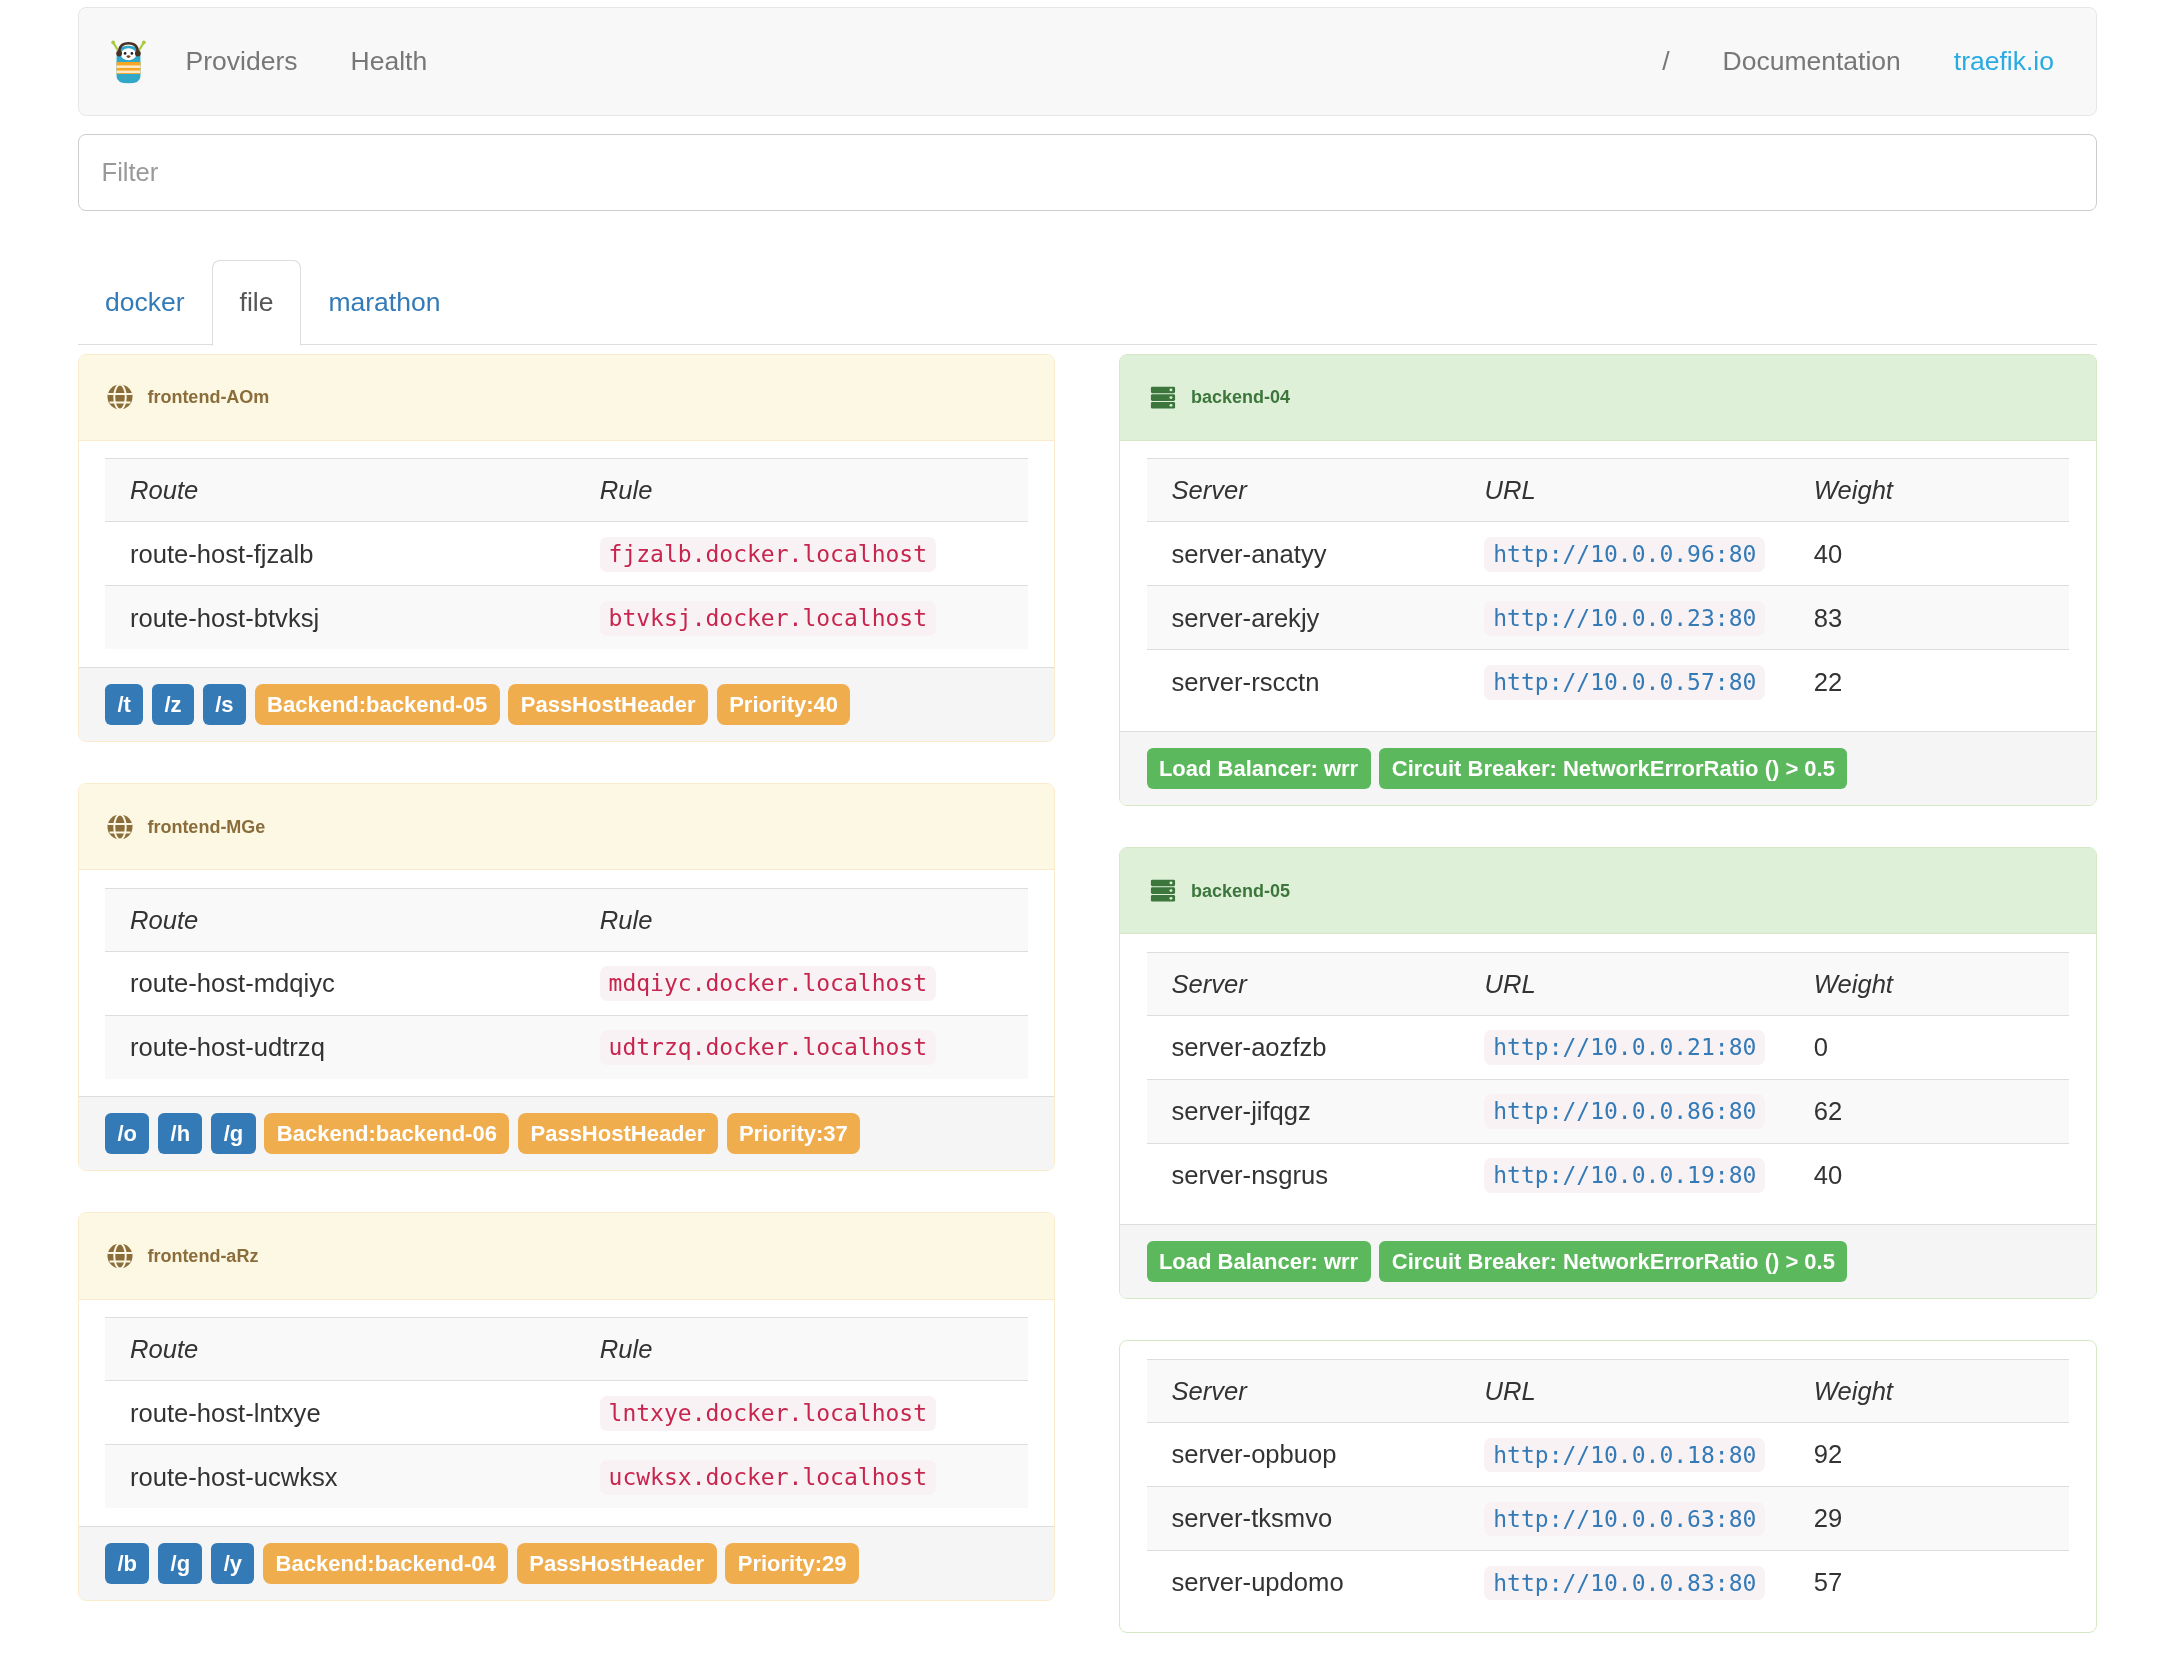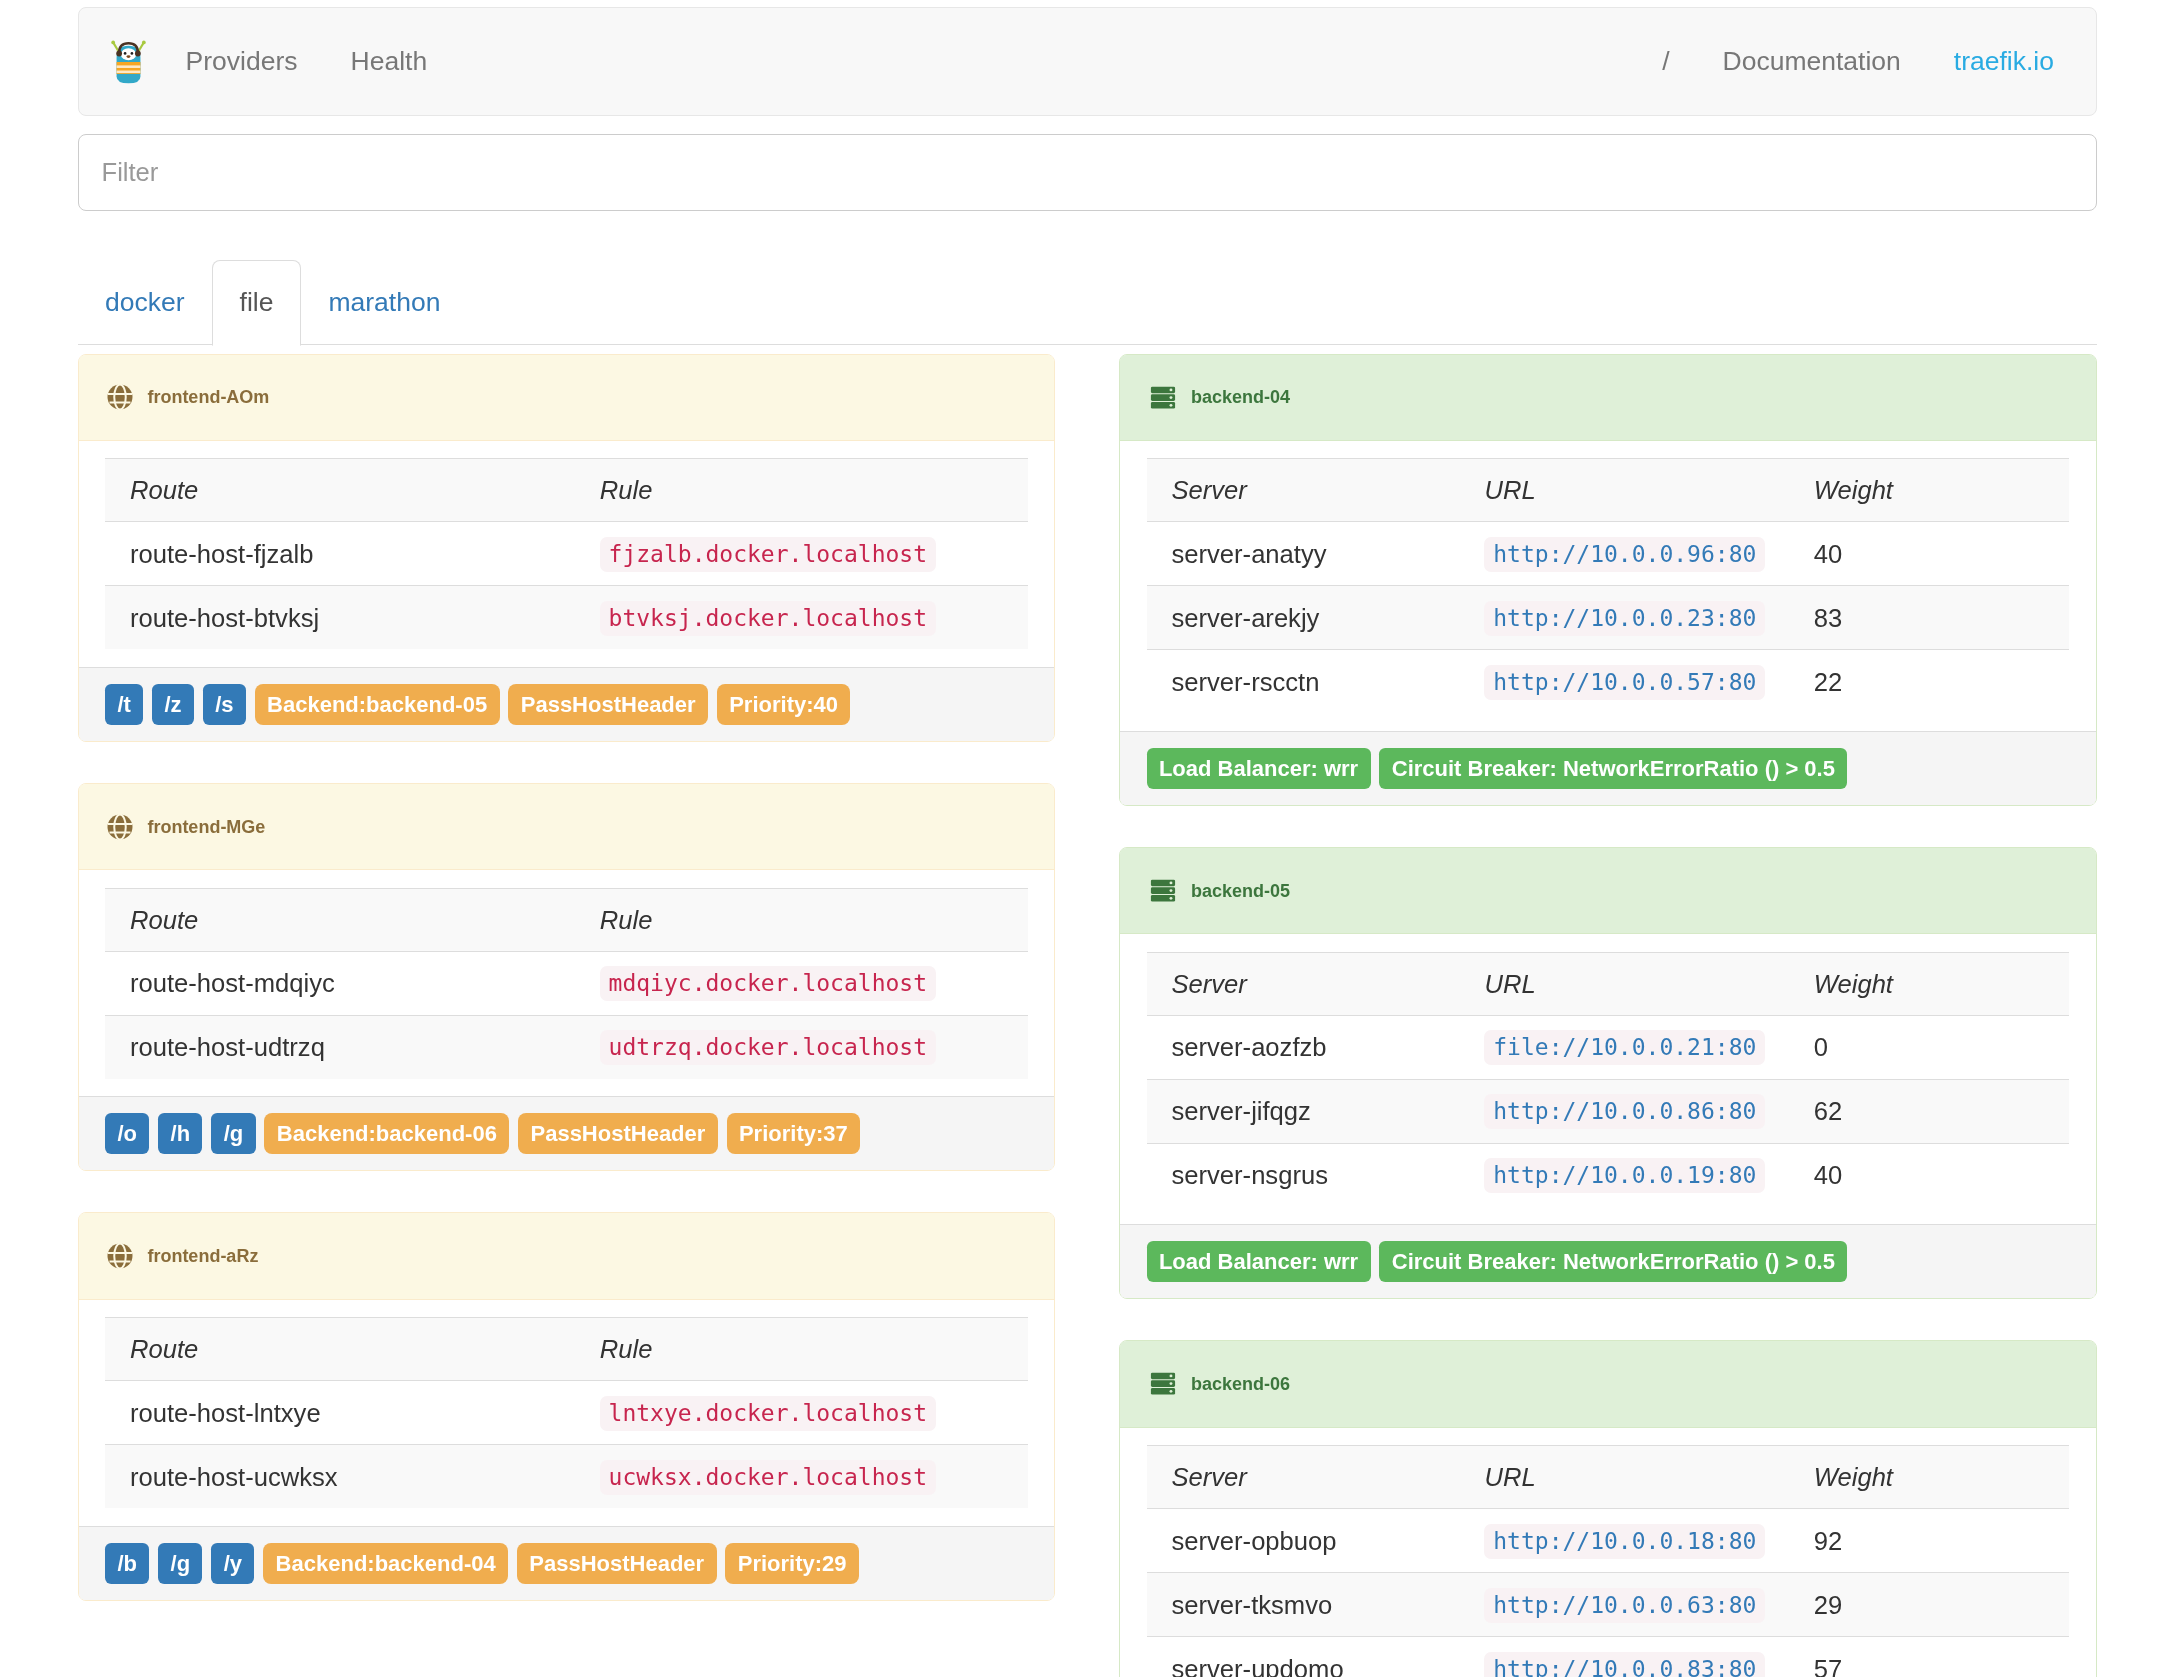--- a/index.html
+++ b/index.html
@@ -418,21 +418,21 @@
               <thead>
                 <tr>
                   <th class="w-server">Server</th>
                   <th class="w-url">URL</th>
                   <th class="w-weight">Weight</th>
                 </tr>
               </thead>
               <tbody>
                 <tr>
                   <td>server-aozfzb</td>
-                  <td><a class="code url-code">file://10.0.0.21:80</a></td>
+                  <td><a class="code url-code">http://10.0.0.21:80</a></td>
                   <td>0</td>
                 </tr>
                 <tr>
                   <td>server-jifqgz</td>
                   <td><a class="code url-code">http://10.0.0.86:80</a></td>
                   <td>62</td>
                 </tr>
                 <tr>
                   <td>server-nsgrus</td>
                   <td><a class="code url-code">http://10.0.0.19:80</a></td>
@@ -440,37 +440,20 @@
                 </tr>
               </tbody>
             </table>
           </div>
           <div class="panel-footer">
             <span class="badge-label badge-success">Load Balancer: wrr</span>
             <span class="badge-label badge-success">Circuit Breaker: NetworkErrorRatio () &gt; 0.5</span>
           </div>
         </div>
         <div class="panel success">
-          <div class="panel-heading">
-            <span style="display: inline-flex;">
-              <svg viewBox="0 0 24 24" width="32" height="29" aria-hidden="true">
-                <g fill="currentColor">
-                  <rect x="2" y="3" width="20" height="5.4" rx="1.2"></rect>
-                  <rect x="2" y="9.4" width="20" height="5.4" rx="1.2"></rect>
-                  <rect x="2" y="15.8" width="20" height="5.4" rx="1.2"></rect>
-                </g>
-                <g fill="#dff0d8">
-                  <circle cx="18.6" cy="5.7" r="1.2"></circle>
-                  <circle cx="18.6" cy="12.1" r="1.2"></circle>
-                  <circle cx="18.6" cy="18.5" r="1.2"></circle>
-                </g>
-              </svg>
-            </span>
-            <span>backend-06</span>
-          </div>
           <div class="panel-body">
             <table>
               <thead>
                 <tr>
                   <th class="w-server">Server</th>
                   <th class="w-url">URL</th>
                   <th class="w-weight">Weight</th>
                 </tr>
               </thead>
               <tbody>

